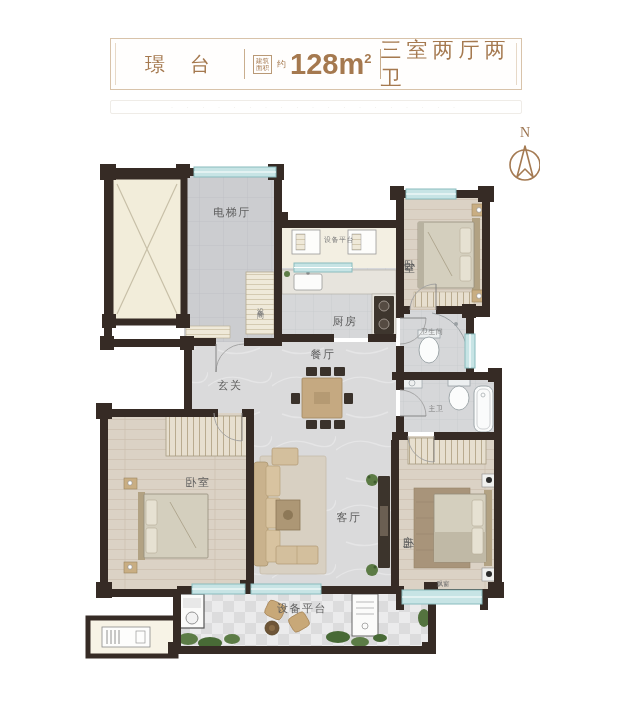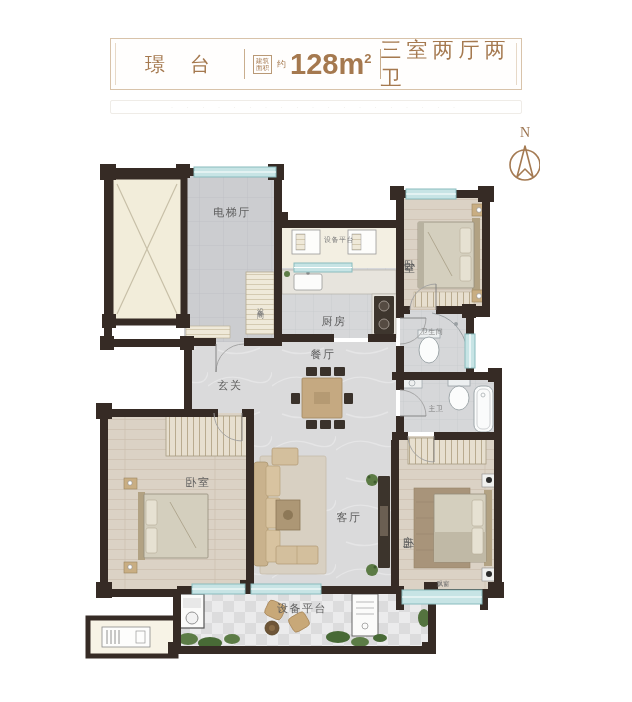--- a/index.html
+++ b/index.html
@@ -339,21 +339,21 @@
         <path d="M320,240 A26,26 0 0 1 346,266"></path>
           <path d="M320,266 H346" stroke="#7d7d7d"></path>
         <path d="M328,286 A26,26 0 0 0 354,312"></path>
           <path d="M354,286 V312" stroke="#7d7d7d"></path>
       </g>
     </svg>
 
     <div class="lbl" style="left:152px;top:62px">电梯厅</div>
     <div class="lbl small" style="left:259px;top:90px">设备平台</div>
     <div class="lbl small vert" style="left:180px;top:155px">设备间</div>
-    <div class="lbl" style="left:254px;top:171px">厨房</div>
+    <div class="lbl" style="left:265px;top:171px">厨房</div>
     <div class="lbl vert" style="left:329px;top:103px">卧室</div>
     <div class="lbl small" style="left:352px;top:182px">卫生间</div>
     <div class="lbl" style="left:150px;top:235px">玄关</div>
     <div class="lbl" style="left:243px;top:204px">餐厅</div>
     <div class="lbl small" style="left:356px;top:259px">主卫</div>
     <div class="lbl" style="left:118px;top:332px">卧室</div>
     <div class="lbl" style="left:269px;top:367px">客厅</div>
     <div class="lbl vert" style="left:328px;top:379px">主卧</div>
     <div class="lbl tiny" style="left:363px;top:434px">飘窗</div>
     <div class="lbl" style="left:222px;top:458px">设备平台</div>

